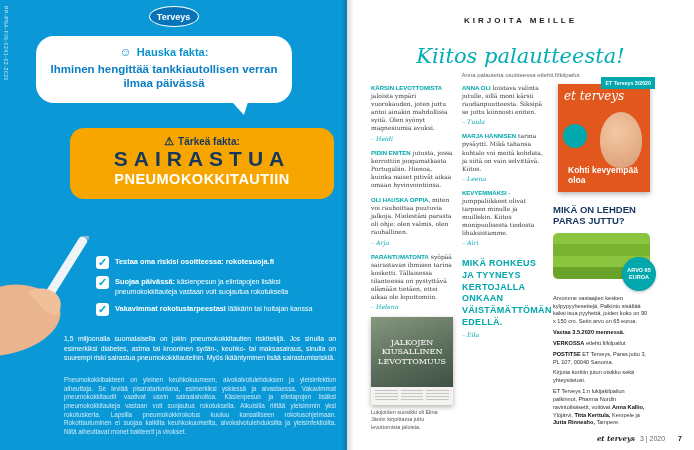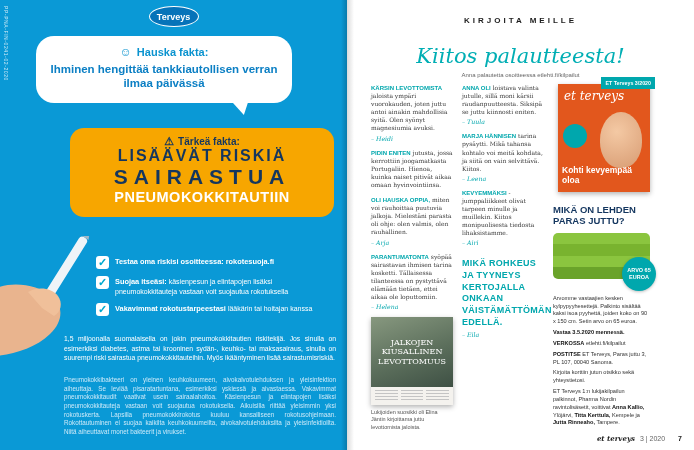--- a/index.html
+++ b/index.html
@@ -86,21 +86,21 @@
   .thumb-caption { font-size:5.5px; color:#555; line-height:1.35; margin-top:4px; }
 
   .cover { position:relative; width:92px; height:108px; margin-left:auto; background:#e2571d;
       box-shadow:0 2px 5px rgba(0,0,0,.3); }
   .cover-mast { font-family:"DejaVu Serif", serif; font-style:italic; color:#fff; font-size:12px;
       padding:5px 0 0 6px; position:relative; z-index:2; }
   .cover-face { position:absolute; right:8px; top:28px; width:42px; height:56px;
       border-radius:50% 50% 46% 46%; background:radial-gradient(circle at 40% 35%, #f4c9a4, #d79b72); }
   .cover-sticker { position:absolute; left:5px; top:40px; width:24px; height:24px; border-radius:50%;
       background:#00a7ad; }
-  .cover-headline { position:absolute; bottom:6px; left:4px; right:6px; color:#fff; font-weight:700;
+  .cover-headline { position:absolute; bottom:6px; left:10px; right:6px; color:#fff; font-weight:700;
       font-size:8.5px; line-height:1.15; z-index:2; }
   .cover-tag { position:absolute; top:-7px; right:-5px; background:#00a7ad; color:#fff;
       font-size:5.3px; font-weight:700; padding:3px 4px; z-index:3; line-height:1.2; }
 
   .contest-heading { font-weight:800; font-size:9.5px; color:#14365f; line-height:1.2; margin:12px 0 6px; }
   .towel-wrap { position:relative; margin-bottom:16px; }
   .towel { height:46px; border-radius:5px;
       background:linear-gradient(180deg,#8bc53f 0 25%, #79b32f 25% 50%, #8bc53f 50% 75%, #6aa32a 75% 100%); }
   .badge { position:absolute; right:-6px; bottom:-12px; width:34px; height:34px; border-radius:50%;
       background:#00a7ad; color:#fff; display:flex; align-items:center; justify-content:center;
@@ -134,21 +134,20 @@
     </div>
     <div class="bubble-text">Ihminen hengittää tankki­autollisen verran ilmaa päivässä</div>
     <div class="bubble-tail"></div>
   </div>
 
   <div class="fact-box">
     <div class="fact-head">
       <span class="warn">⚠</span>
       <span>Tärkeä fakta:</span>
     </div>
-    <div class="fl2">LISÄÄVÄT RISKIÄ</div>
     <div class="fl3">SAIRASTUA</div>
     <div class="fl4">PNEUMOKOKKITAUTIIN</div>
   </div>
 
   <svg class="hand" viewBox="0 0 92 120">
     <g transform="rotate(32 50 60)">
       <rect x="44" y="-8" width="9" height="70" rx="4" fill="#eef4f8"></rect>
       <polygon points="44,-8 53,-8 48.5,-18" fill="#9fb8c8"></polygon>
       <rect x="44" y="58" width="9" height="7" fill="#14365f"></rect>
     </g>
@@ -164,21 +163,21 @@
       <div class="check-text">
         <b>Testaa oma riskisi osoitteessa:</b>
         <b>rokotesuoja.fi</b>
       </div>
     </div>
     <div class="check-item">
       <span class="checkbox">
           <span class="check-glyph">✓</span>
         </span>
       <div class="check-text">
-        <b>Suojaa itseäsi:</b>
+        <b>Suojaa päivässä:</b>
         <span>käsienpesun ja elintapojen lisäksi pneumokokkitauteja vastaan voit suojautua rokotuksella</span>
       </div>
     </div>
     <div class="check-item">
       <span class="checkbox">
           <span class="check-glyph">✓</span>
         </span>
       <div class="check-text">
         <b>Vakavimmat rokotustarpeestasi</b>
         <span>lääkärin tai hoitajan kanssa</span>

